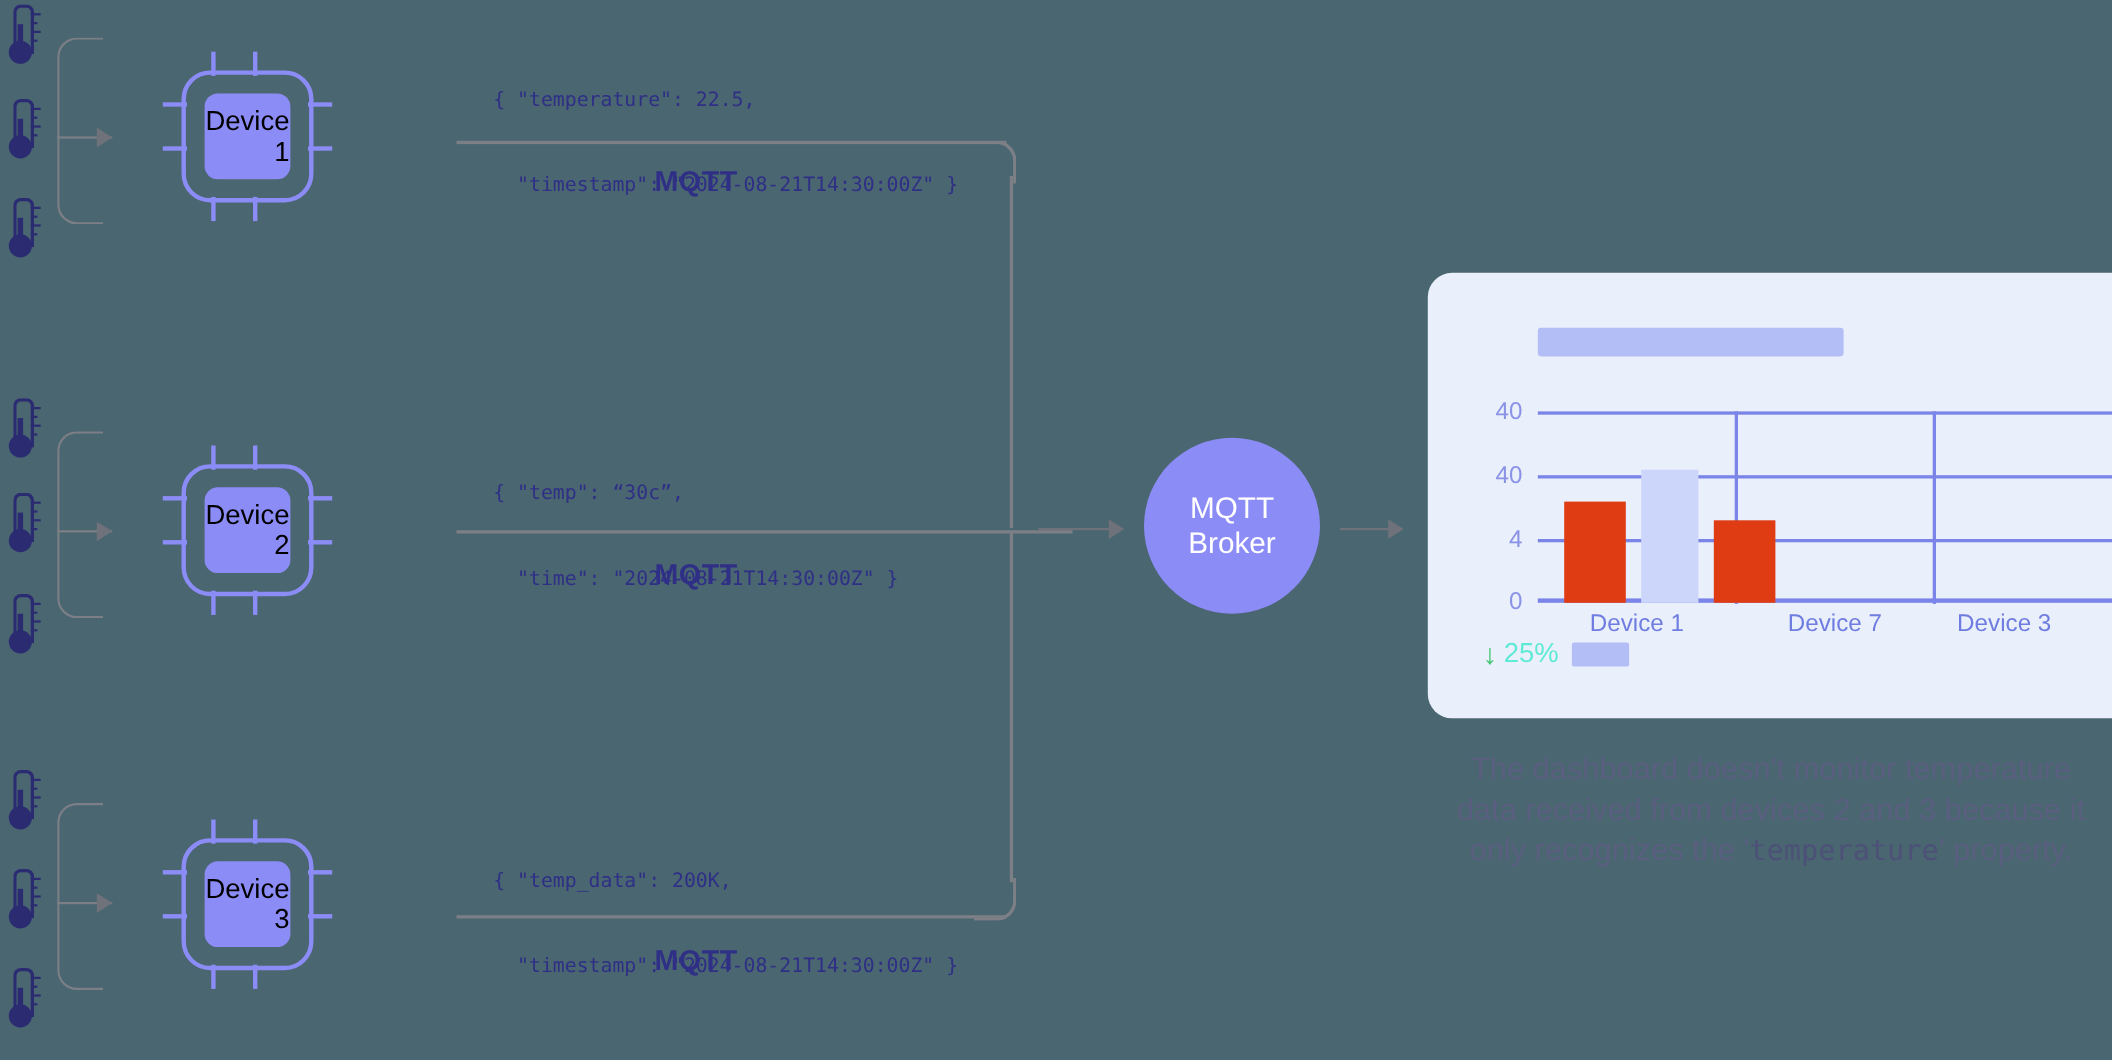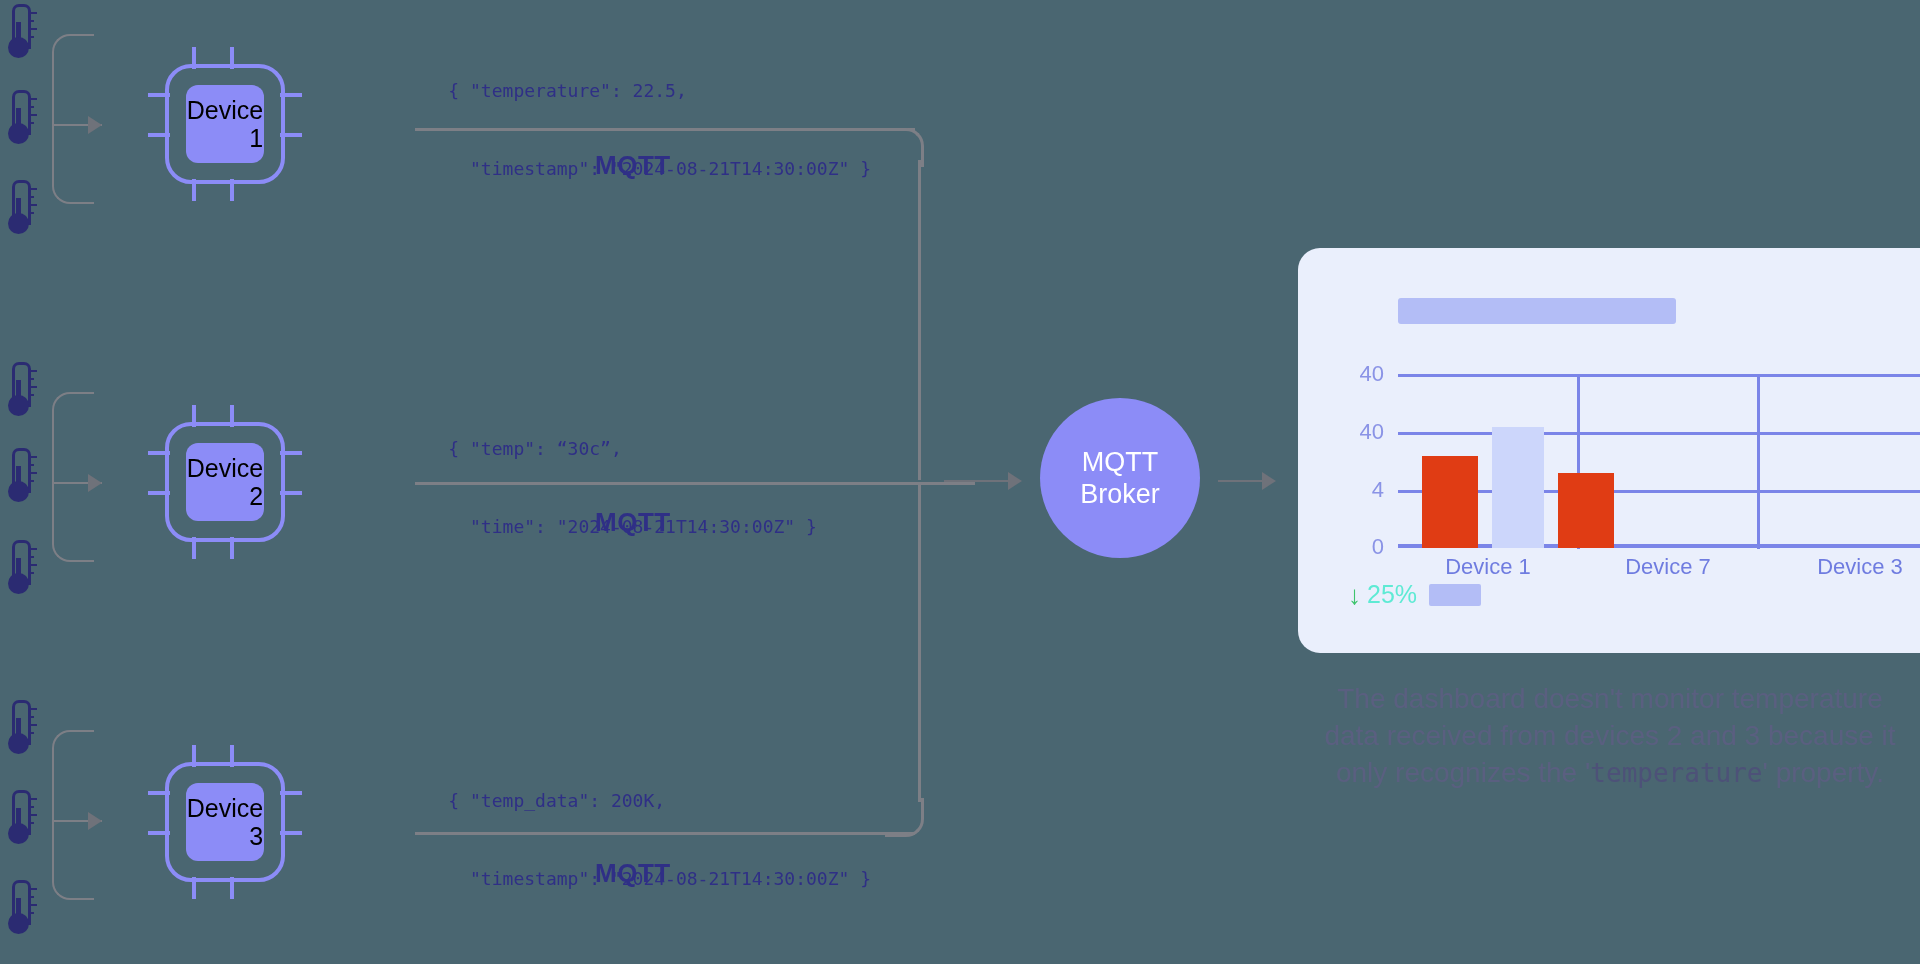--- a/index.html
+++ b/index.html
@@ -313,21 +313,21 @@
       <div class="ytick" style="top:74px;">40</div>
       <div class="ytick" style="top:132px;">4</div>
       <div class="ytick" style="top:189px;">0</div>
 
       <div class="bar" style="left:24px;width:56px;height:92px;background:#e03c14;"></div>
       <div class="bar" style="left:94px;width:52px;height:121px;background:#ccd6fb;"></div>
       <div class="bar" style="left:160px;width:56px;height:75px;background:#e03c14;"></div>
 
       <div class="xlabel" style="left:90px;">Device 1</div>
       <div class="xlabel" style="left:270px;">Device 7</div>
-      <div class="xlabel" style="left:424px;margin-left:38px;">Device 3</div>
+      <div class="xlabel" style="left:424px;">Device 3</div>
     </div>
   </div>
 
   <div class="delta">
     <span class="arrow">↓</span>
     <span class="pct">25%</span>
     <span class="swatch"></span>
   </div>
 
   <div class="caption">

